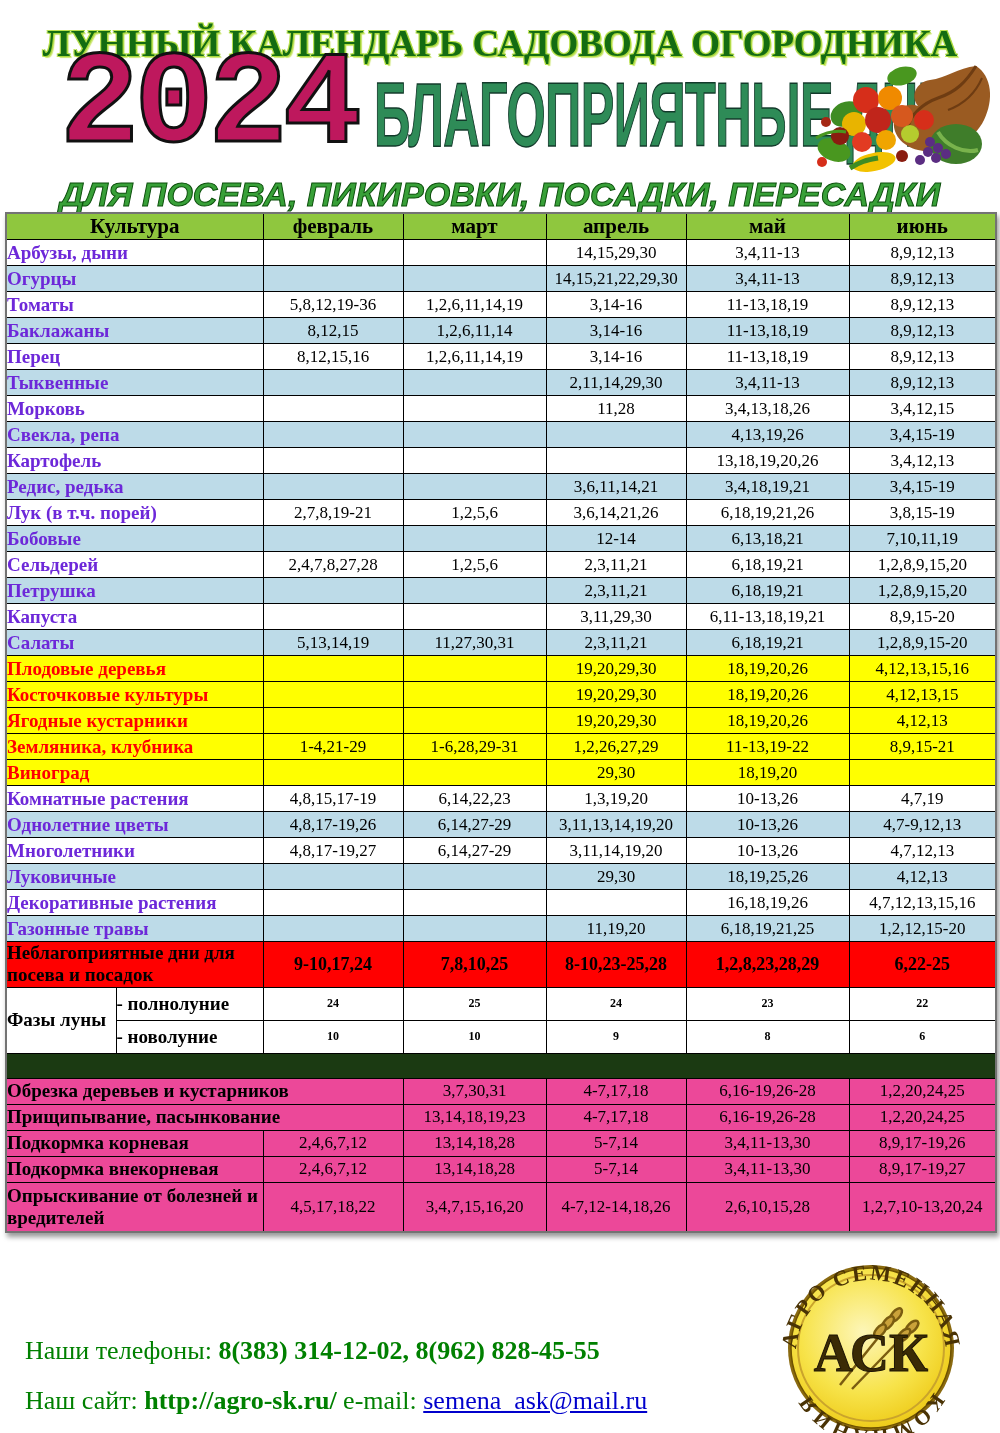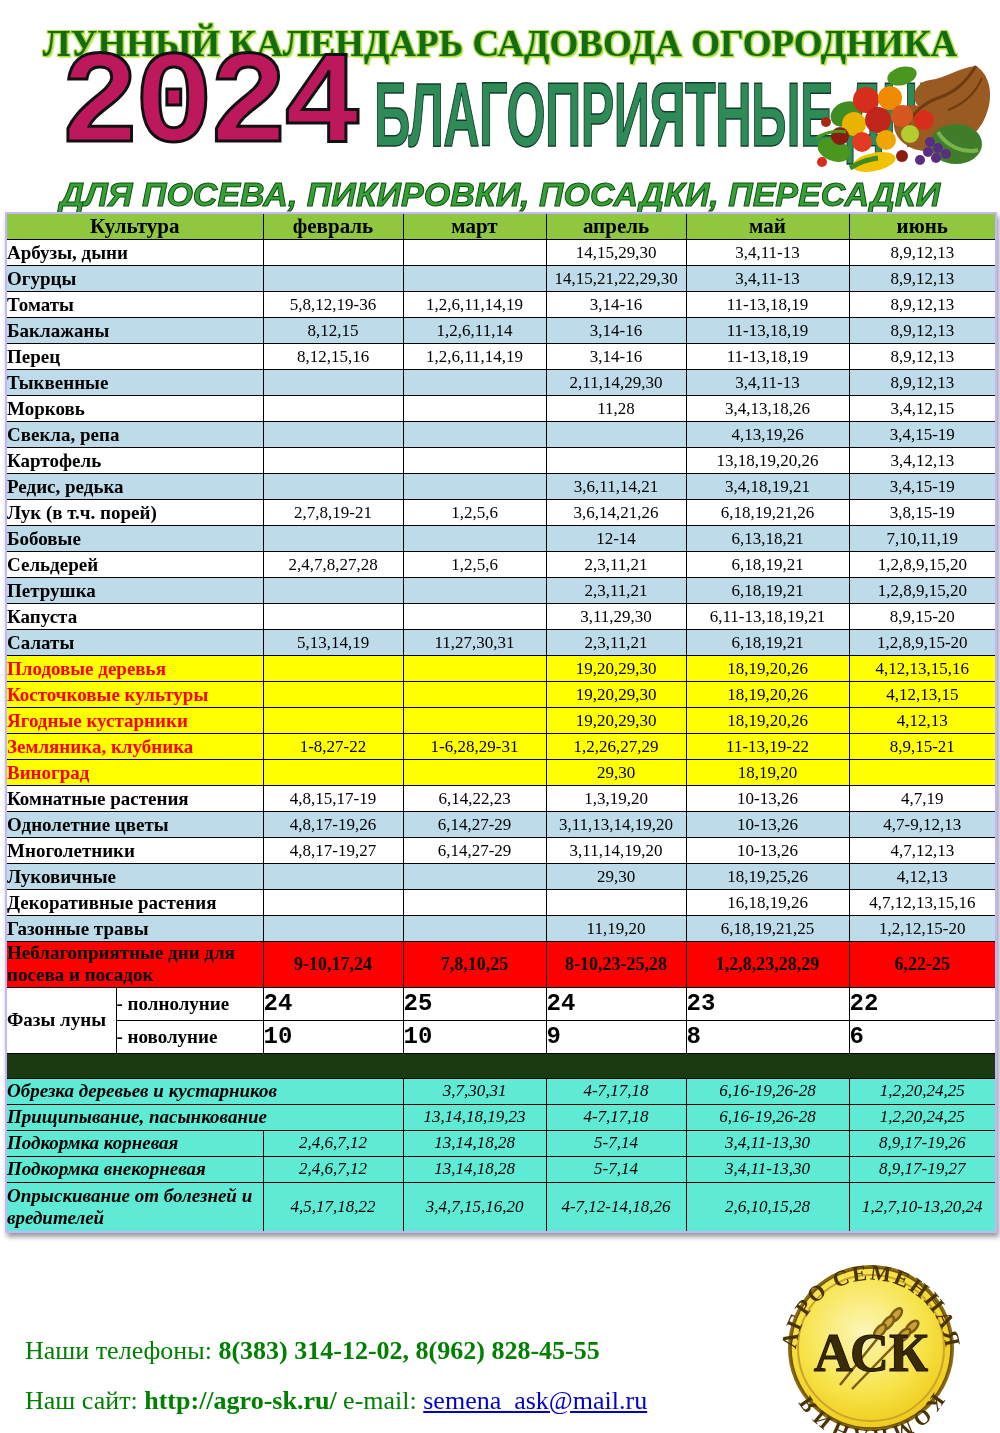--- a/index.html
+++ b/index.html
@@ -17,45 +17,45 @@
   .banner{position:absolute;top:70px;left:374px;font-family:"Liberation Sans",sans-serif;
     font-weight:bold;font-size:90px;line-height:1;color:#2e8b57;-webkit-text-stroke:1.5px #12392a;
     white-space:nowrap;transform:scaleX(0.56);transform-origin:left center;letter-spacing:-1px;}
   .subtitle{position:absolute;top:175px;left:0;width:1000px;text-align:center;
     font-family:"Liberation Sans",sans-serif;font-weight:bold;font-style:italic;font-size:34px;
     color:#38a038;-webkit-text-stroke:1px #0b4f0b;white-space:nowrap;}
   .cornucopia{position:absolute;top:58px;left:806px;}
 
   
   table.cal{position:absolute;top:212px;left:5px;width:990px;border-collapse:collapse;
-    table-layout:fixed;border:2px solid #c4b5fd;box-shadow:2px 4px 5px rgba(0,0,0,.4);
+    table-layout:fixed;border:2px solid #737373;box-shadow:2px 4px 5px rgba(0,0,0,.4);
     font-family:"Liberation Serif",serif;}
   table.cal td{border:1.5px solid #000;padding:0;white-space:nowrap;overflow:hidden;vertical-align:middle;}
   thead td{background:#8fc73e;font-weight:bold;font-size:21px;text-align:center;height:25px;color:#000;}
   tr.crop{height:26px;}
   .row-white td{background:#fff;}
   .row-blue td{background:#bddbe8;}
   .row-yellow td{background:#ffff00;}
-  .crop-name{font-weight:bold;font-size:19px;color:#000000;text-align:left;padding-left:7px;}
+  .crop-name{font-weight:bold;font-size:19px;color:#6d28d9;text-align:left;padding-left:7px;}
   .row-yellow .crop-name{color:#ff0000;}
   .val{font-size:17px;color:#000;text-align:center;}
   tr.unfav-row{height:38px;}
   .unfav-row td{background:#ff0000;font-weight:bold;color:#000;}
   .unfav-name{font-size:19px;text-align:left;padding-left:7px;white-space:normal !important;line-height:1.18;}
   .unfav-val{font-size:18px;text-align:center;}
   tr.phase-row{height:33px;}
   .phase-row td{background:#fff;}
   .phase-head{font-weight:bold;font-size:19px;text-align:left;padding-left:7px;
     white-space:normal !important;line-height:1.25;}
   .phase-name{font-weight:bold;font-size:19px;text-align:left;padding-left:10px;}
-  .phase-val{font-weight:bold;font-size:24px;text-align:left;font-family:Liberation Mono, monospace;}
+  .phase-val{font-weight:bold;font-size:12px;text-align:center;}
   tr.band-row{height:25px;}
   .band-row td{background:#1b3a12;}
   tr.work-row{height:26px;}
-  .work-row td{background:#5eead4;font-style:italic;}
+  .work-row td{background:#ec4899;}
   .work-name{font-weight:bold;font-size:19px;color:#000;text-align:left;padding-left:7px;}
   .work-row.tall{height:50px;}
   .work-row.tall .work-name{white-space:normal !important;line-height:1.15;}
   .wval{font-size:17px;color:#000;text-align:center;}
 
   
   .footer-line{position:absolute;left:25px;font-size:26px;color:#008000;white-space:nowrap;}
   .footer-line b{font-weight:bold;}
   .fl1{top:1286px;} .fl2{top:1336px;} .fl3{top:1386px;}
   .email{color:#0000cc;font-weight:normal;text-decoration:underline;cursor:pointer;}
@@ -276,21 +276,21 @@
         <tr class="crop row-yellow">
           <td class="crop-name" colspan="2">Ягодные кустарники</td>
           <td class="val"></td>
           <td class="val"></td>
           <td class="val">19,20,29,30</td>
           <td class="val">18,19,20,26</td>
           <td class="val">4,12,13</td>
         </tr>
         <tr class="crop row-yellow">
           <td class="crop-name" colspan="2">Земляника, клубника</td>
-          <td class="val">1-8,27-22</td>
+          <td class="val">1-4,21-29</td>
           <td class="val">1-6,28,29-31</td>
           <td class="val">1,2,26,27,29</td>
           <td class="val">11-13,19-22</td>
           <td class="val">8,9,15-21</td>
         </tr>
         <tr class="crop row-yellow">
           <td class="crop-name" colspan="2">Виноград</td>
           <td class="val"></td>
           <td class="val"></td>
           <td class="val">29,30</td>

